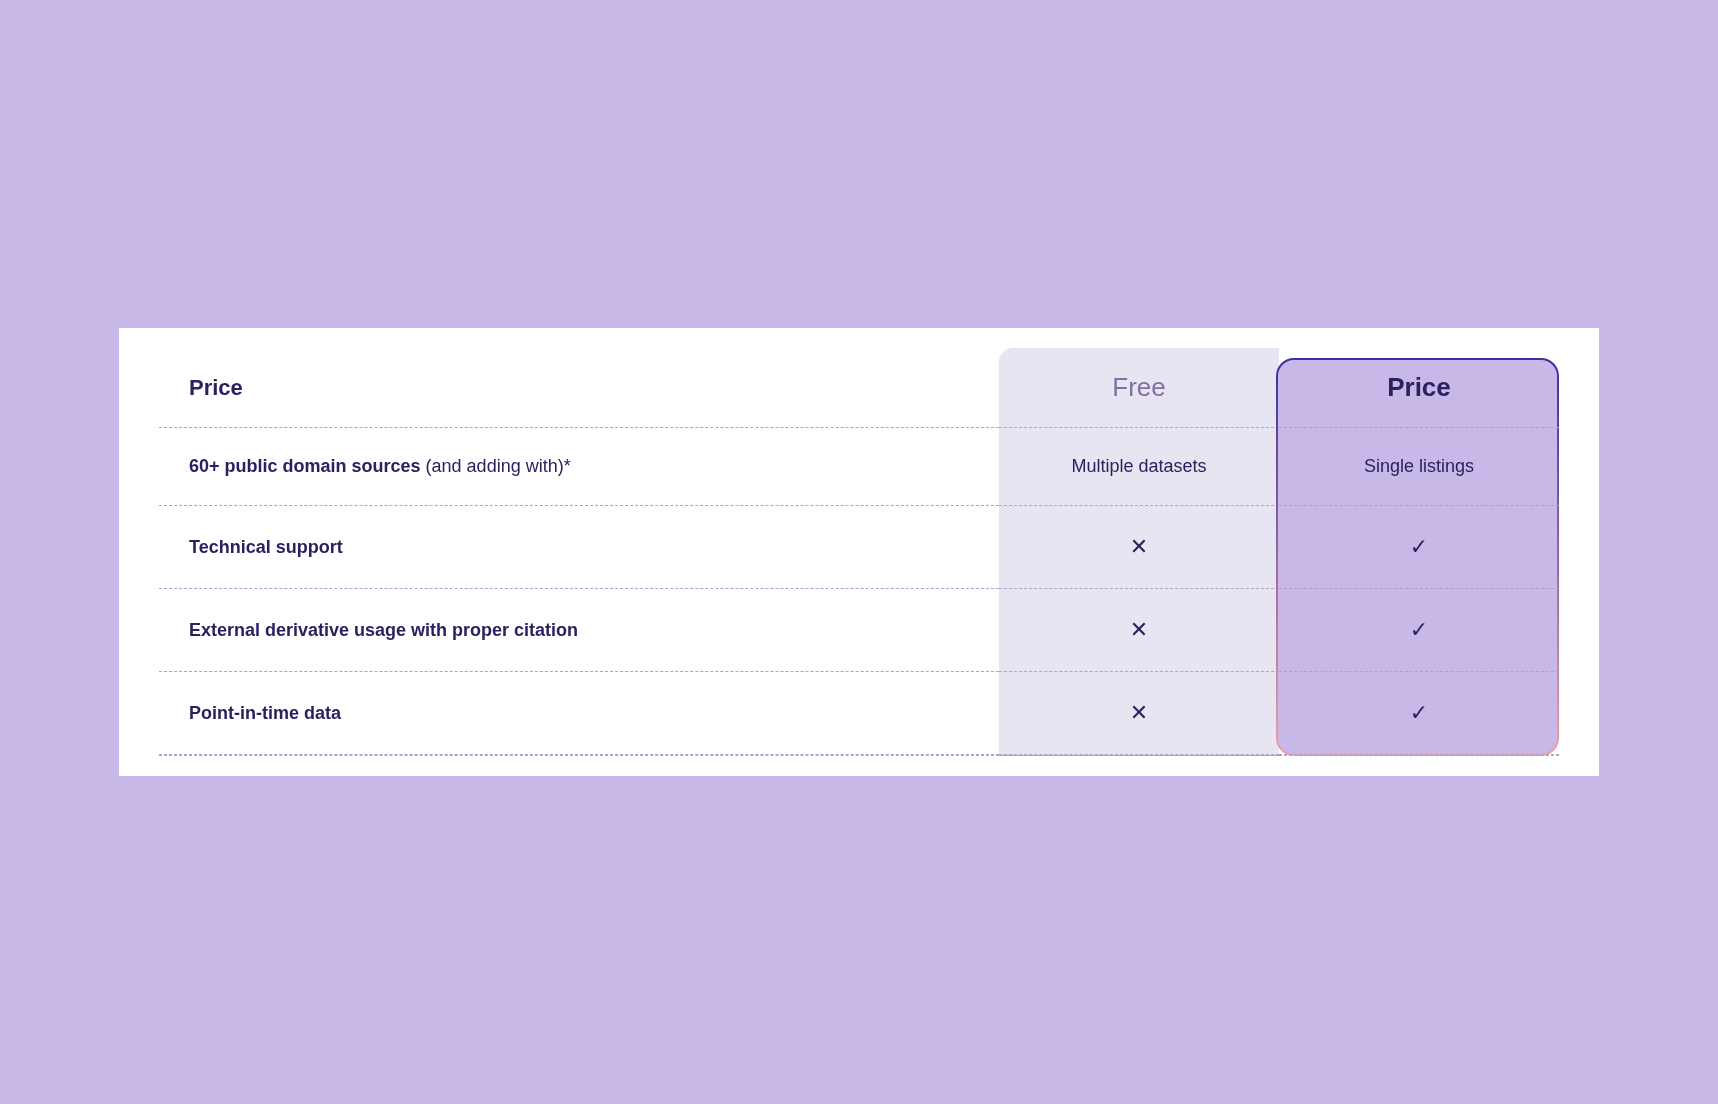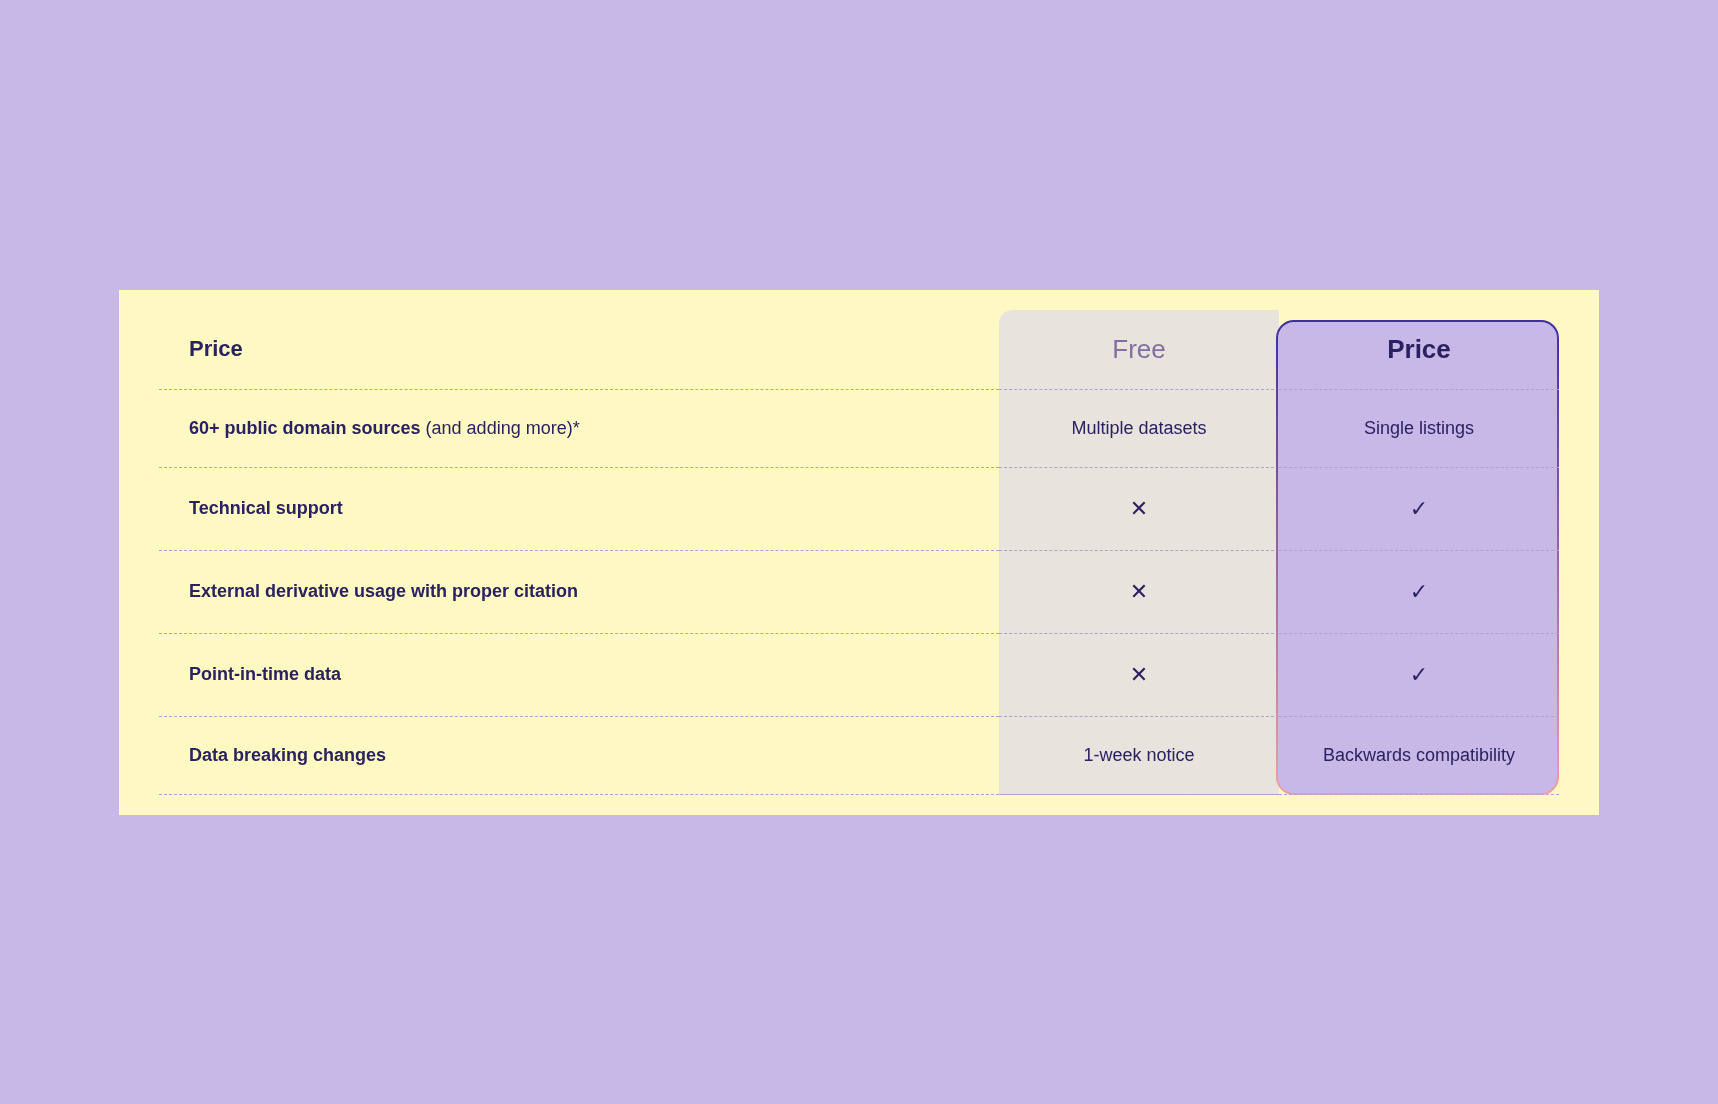--- a/index.html
+++ b/index.html
@@ -13,21 +13,21 @@
       height: 1104px;
       background-color: #c8b8e8;
       display: flex;
       align-items: center;
       justify-content: center;
       font-family: -apple-system, BlinkMacSystemFont, 'Segoe UI', sans-serif;
     }
 
     .table-container {
       width: 1480px;
-      background-color: #fef9c3;
+      background-color: #ffffff;
       padding: 20px 40px;
     }
 
     .comparison-table {
       width: 100%;
       border-collapse: separate;
       border-spacing: 0;
     }
 
     .comparison-table th,
@@ -185,44 +185,39 @@
           <th>
             <span>Free</span>
           </th>
           <th>
             <span>Price</span>
           </th>
         </tr>
       </thead>
       <tbody id="table-body">
       <tr>
-            <td><span class="feature-bold">60+ public domain sources</span><span class="feature-normal"> (and adding more)*</span></td>
+            <td><span class="feature-bold">60+ public domain sources</span><span class="feature-normal"> (and adding with)*</span></td>
             <td><span>Multiple datasets</span></td>
             <td><span>Single listings</span></td>
           </tr>
           <tr>
             <td><span class="feature-bold">Technical support</span></td>
             <td><span class="cross-icon">✕</span></td>
             <td><span class="check-icon">✓</span></td>
           </tr>
           <tr>
             <td><span class="feature-bold">External derivative usage with proper citation</span></td>
             <td><span class="cross-icon">✕</span></td>
             <td><span class="check-icon">✓</span></td>
           </tr>
           <tr>
             <td><span class="feature-bold">Point-in-time data</span></td>
             <td><span class="cross-icon">✕</span></td>
             <td><span class="check-icon">✓</span></td>
           </tr>
-          <tr class="last-row">
-            <td><span class="feature-bold">Data breaking changes</span></td>
-            <td><span>1-week notice</span></td>
-            <td><span>Backwards compatibility</span></td>
-          </tr>
           <tr class="bottom-border-row">
             <td></td>
             <td></td>
             <td></td>
           </tr>
         </tbody>
     </table>
   </div>
 </div>
 

